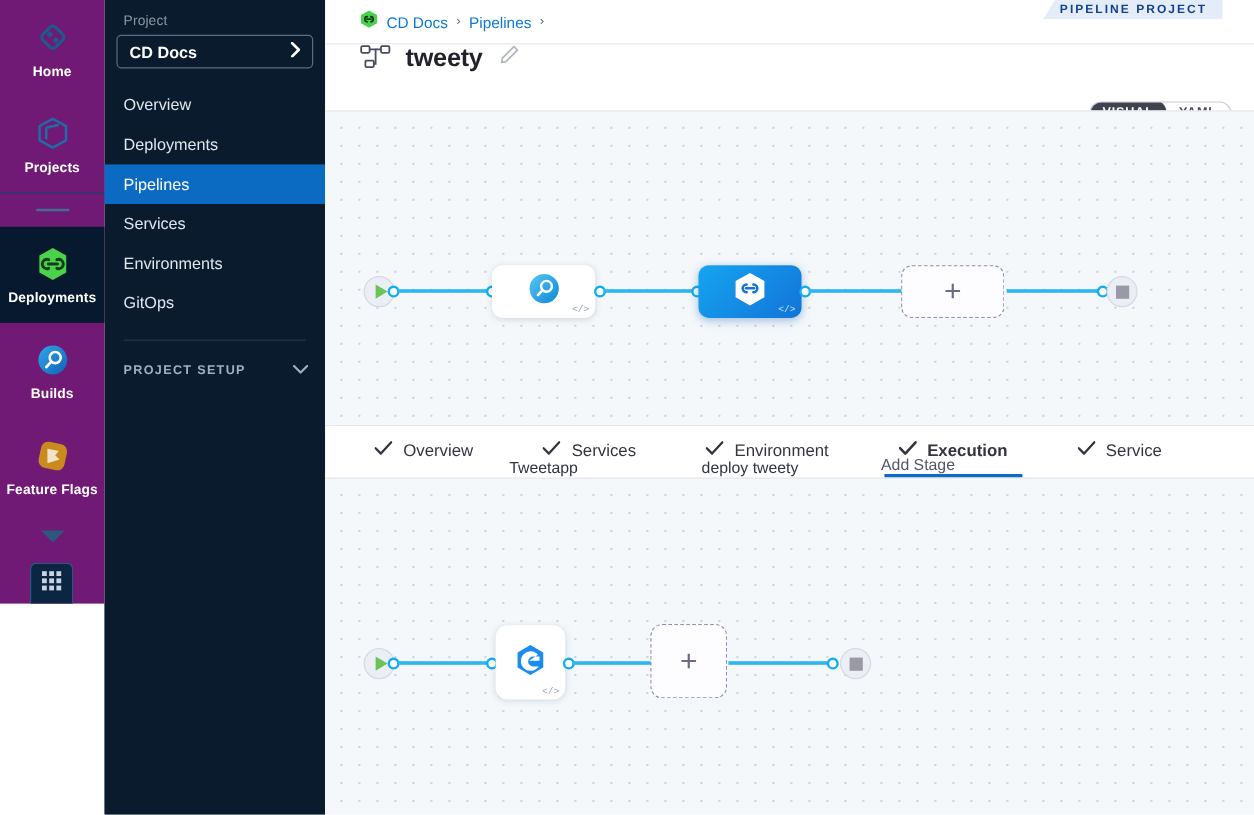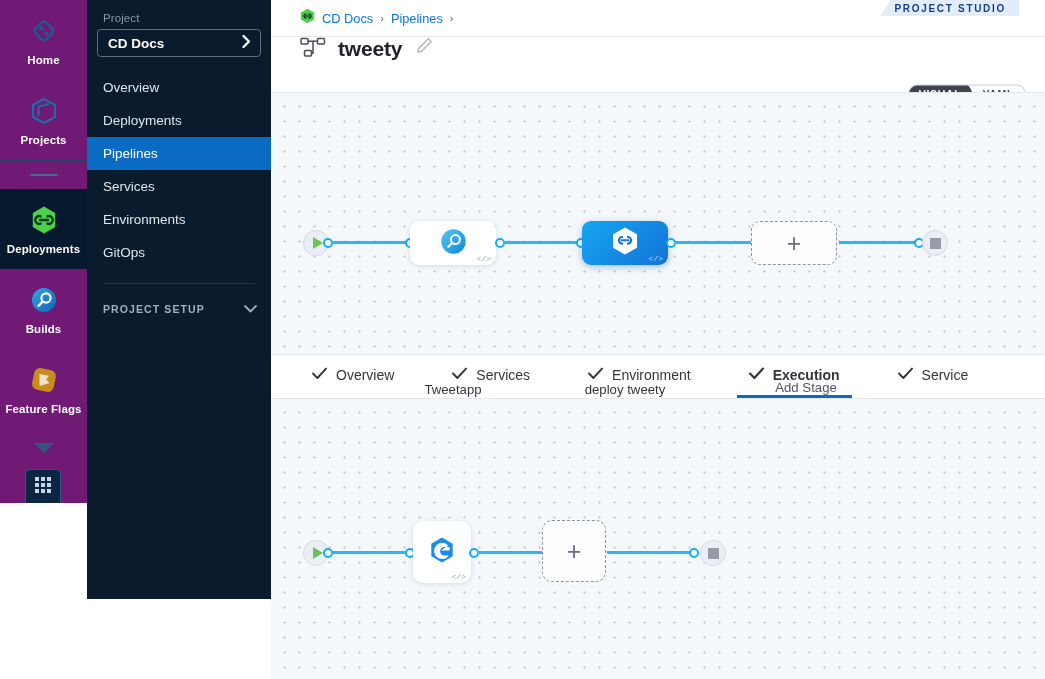--- a/index.html
+++ b/index.html
@@ -38,21 +38,21 @@
   .rail-caret { width: 87px; height: 40px; display:flex;align-items:center;justify-content:center;}
   .rail-grid-wrap{
     position:absolute; left:25px; bottom:0; width:36px; height:34px;
     border:1px solid #2b5680; border-bottom:none;
     border-radius:5px 5px 0 0; background:#0b2643;
     display:flex; align-items:center; justify-content:center;
   }
 
   
   .side {
-    width: 184px; flex: 0 0 184px; height: 599px;
+    width: 184px; flex: 0 0 184px; height: 679px;
     background: #0a1b2d; padding-top: 12px;
   }
   .side-caption {
     color:#8a97a4; font-size:11.5px; padding: 0 0 5px 16px; letter-spacing:.1px;
   }
   .proj-select {
     margin: 0 10px; height: 28px;
     border: 1px solid #5b6f83; border-radius: 4px;
     display:flex; align-items:center; justify-content:space-between;
     padding: 0 9px 0 10px; cursor:pointer;
@@ -341,21 +341,21 @@
       <span>
         <svg width="13" height="8" viewBox="0 0 13 8">
             <path d="M1 1 L6.5 6.5 L12 1" fill="none" stroke="#9fb0bf" stroke-width="1.8" stroke-linecap="round" stroke-linejoin="round"></path>
           </svg>
       </span>
     </div>
   </div>
 
   <div class="main">
 
-    <div class="studio-badge">PROJECT STUDIO</div>
+    <div class="studio-badge">PIPELINE PROJECT</div>
 
     <div class="crumbbar">
       <span class="crumb-hex">
         <svg width="15" height="16" viewBox="0 0 15 16">
           <path d="M7.5 .8 L14.2 4.6 L14.2 11.4 L7.5 15.2 L.8 11.4 L.8 4.6 Z" fill="#4bd14b"></path>
           <g fill="none" stroke="#0f3d1a" stroke-width="1.4" stroke-linecap="round">
             <path d="M6.1 5.9 a2 2 0 1 0 0 4.2"></path>
             <path d="M8.9 5.9 a2 2 0 1 1 0 4.2"></path>
             <path d="M5.8 8 L9.2 8"></path>
           </g>
@@ -445,21 +445,21 @@
       <div class="nodelabel" style="left:301px; top:286px; width:106px;">deploy tweety</div>
 
       <div class="node dot" style="left:395px; top:145px;"></div>
       <div class="node line" style="left:403px; top:148px; width:78px;"></div>
 
       <div class="node" style="left:480px; top:128px;">
         <div class="addbox">
           <span class="plus">+</span>
         </div>
       </div>
-      <div class="nodelabel muted" style="left:488px; top:284px; width:94px;">Add Stage</div>
+      <div class="nodelabel muted" style="left:447px; top:284px; width:94px;">Add Stage</div>
 
       <div class="node line" style="left:568px; top:148px; width:80px;"></div>
       <div class="node dot" style="left:643px; top:145px;"></div>
       <div class="node" style="left:651px; top:137px;">
         <div class="term">
           <div class="stop-sq"></div>
         </div>
       </div>
     </div>
 

